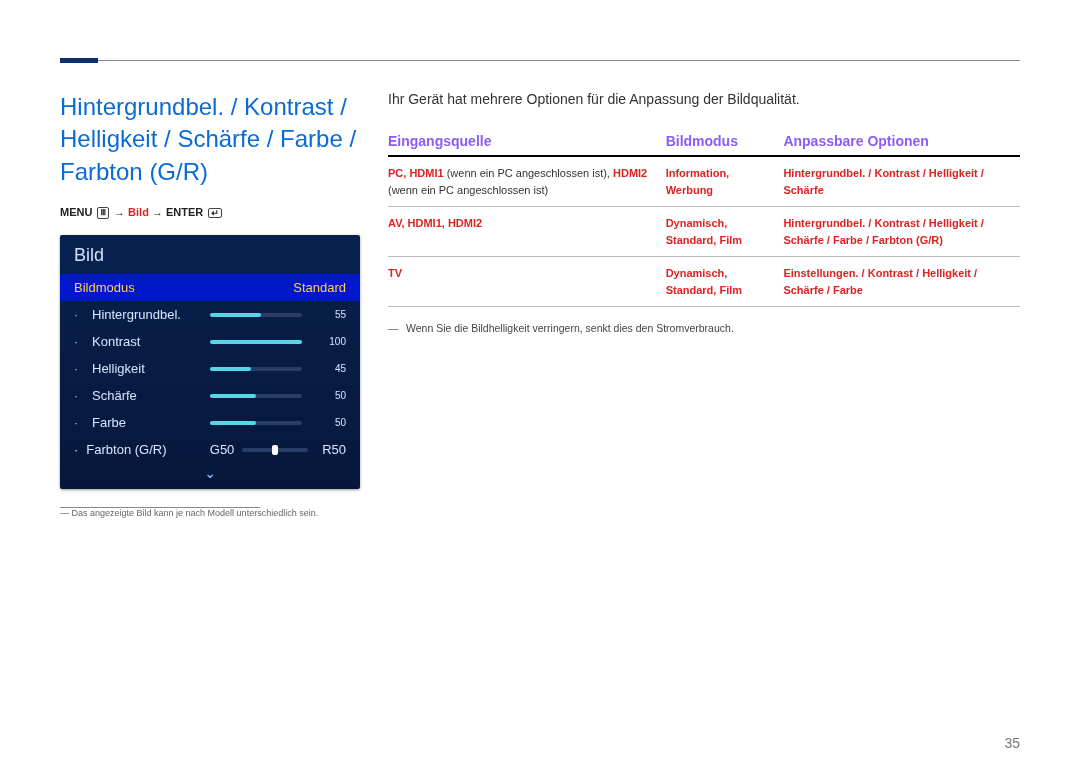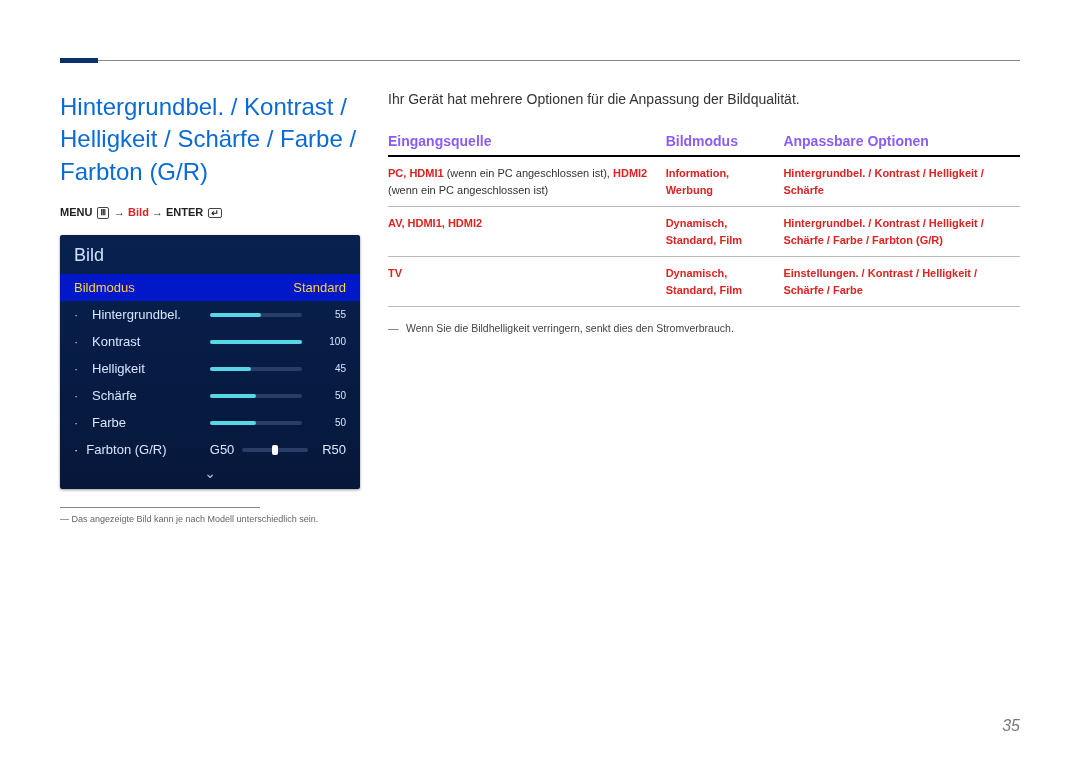--- a/index.html
+++ b/index.html
@@ -125,21 +125,20 @@
     padding-top: 2px;
   }
   .footline {
     border-top: 1px solid #888;
     margin-top: 18px;
     width: 200px;
   }
   .footnote {
     font-size: 9px;
     color: #666;
-    margin-top: 6px;
   }
   
   .intro { font-size: 14px; color: #333; margin-bottom: 20px; }
   table.opts {
     width: 100%;
     border-collapse: collapse;
     font-size: 11px;
   }
   table.opts th {
     text-align: left;
@@ -167,24 +166,23 @@
   .notes .note::before {
     content: "―";
     position: absolute;
     left: 0;
     top: 0;
     color: #666;
   }
   .page-num {
     position: absolute;
     right: 60px;
-    bottom: 28px;
-    font-size: 16px;
+    bottom: 12px;
+    font-size: 14px;
     color: #777;
-    font-style: italic;
   }
 </style>
 </head>
 <body>
 
 <div class="page">
   <div class="top-rule"></div>
   <div class="cols">
     <div class="left">
       <h1 class="section-title">Hintergrundbel. / Kontrast / Helligkeit / Schärfe / Farbe / Farbton (G/R)</h1>

